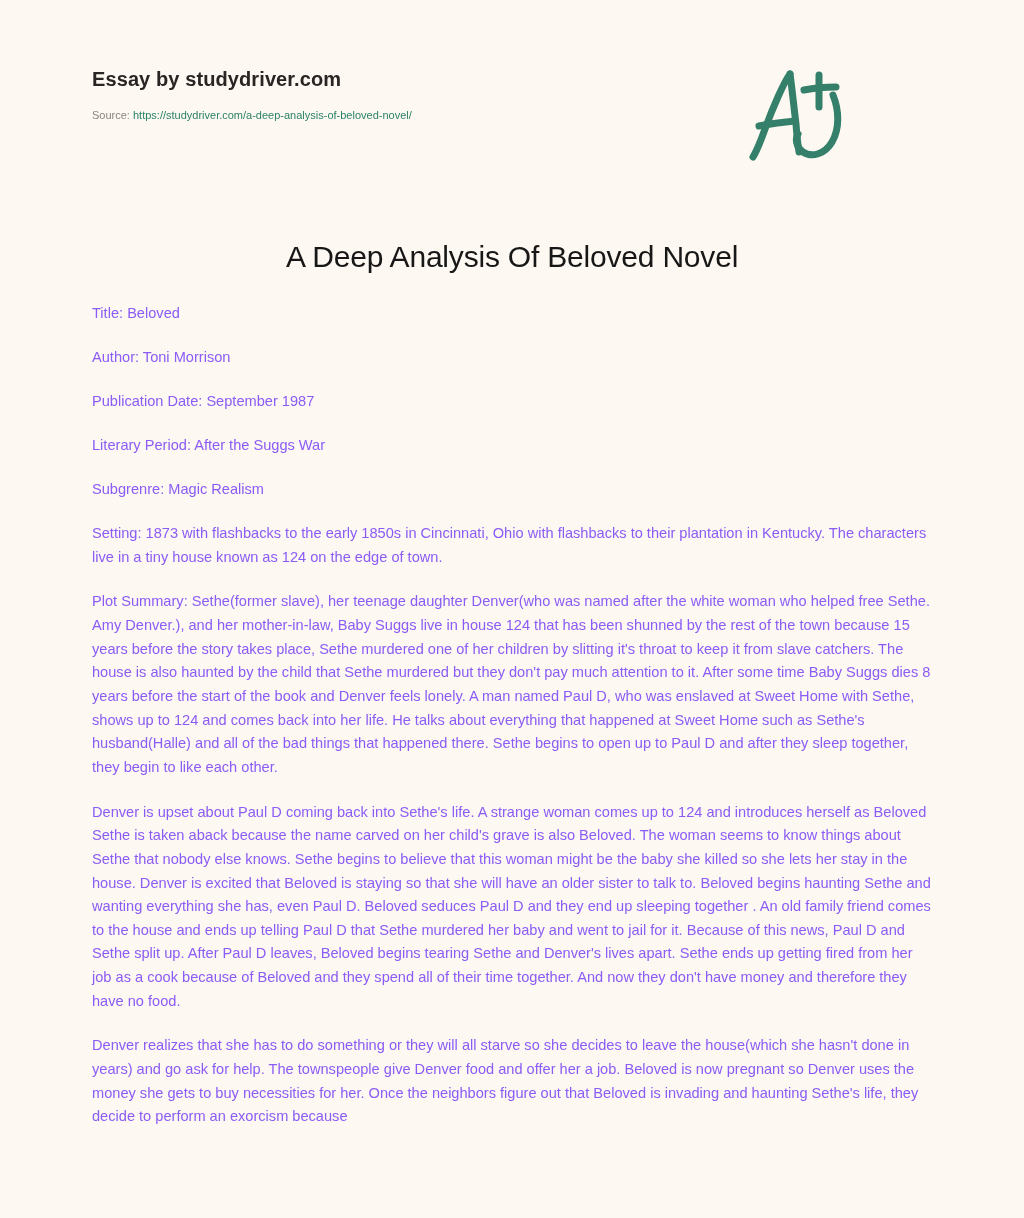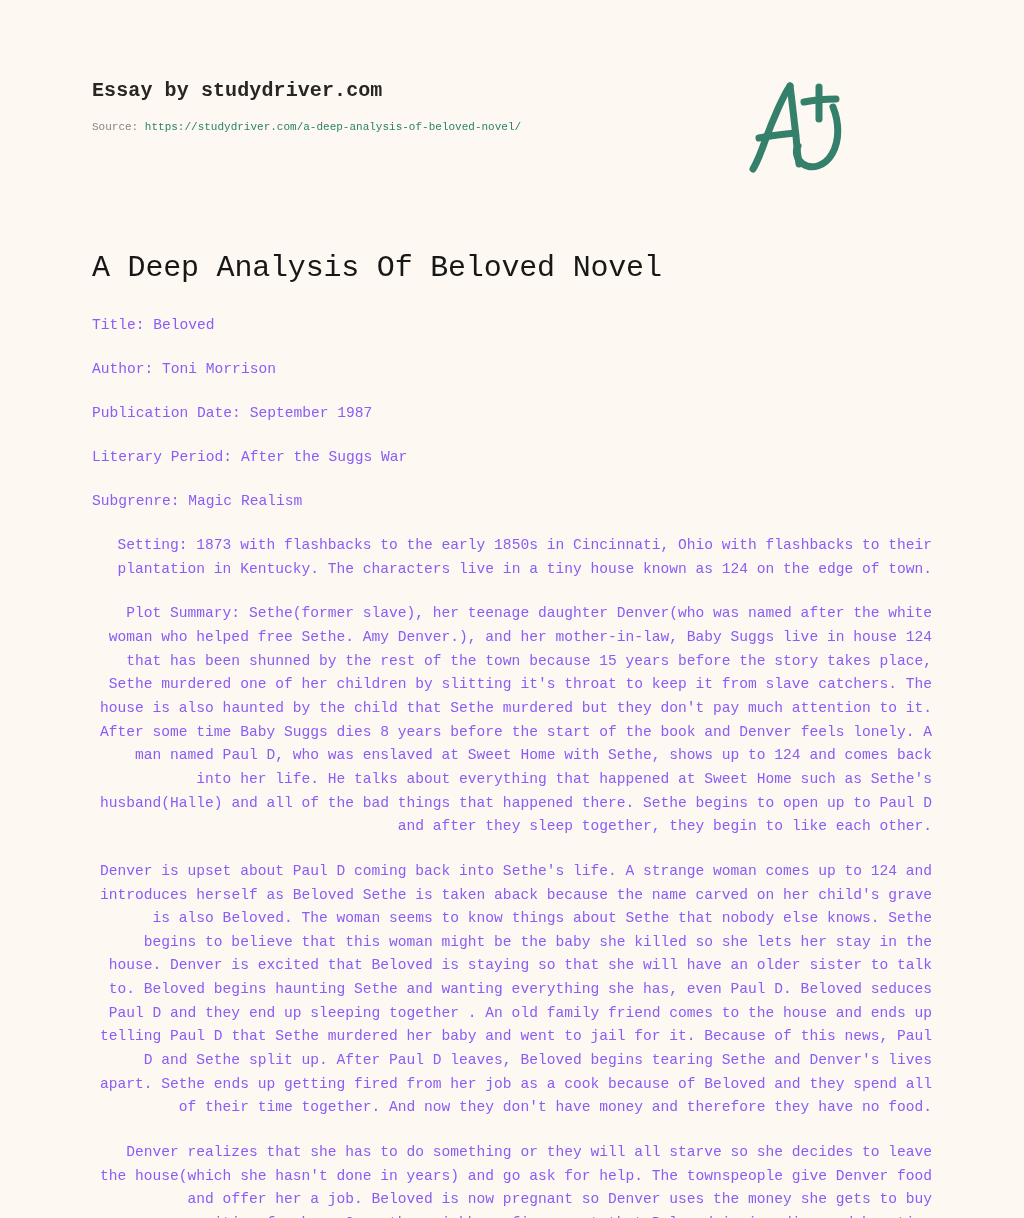--- a/index.html
+++ b/index.html
@@ -14,22 +14,21 @@
     font-family: "Liberation Sans", sans-serif;
     overflow: hidden;
     position: relative;
   }
 
   .page {
     position: relative;
     width: 1024px;
     height: 1218px;
     box-sizing: border-box;
-    padding: 12px 92px;
-    font-family: Liberation Mono, monospace;
+    padding: 0 92px;
   }
 
   
   .header {
     position: relative;
     padding-top: 66px;
     height: 128px;
     box-sizing: border-box;
   }
 
@@ -73,38 +72,39 @@
 
   
   .doc-title {
     margin: 0;
     padding-top: 110px;
     font-size: 30px;
     font-weight: normal;
     color: #171717;
     letter-spacing: -0.2px;
     line-height: 1.25;
+    text-align: center;
   }
 
   
   .article {
     padding-top: 26px;
     font-size: 14.6px;
     color: #8b5cf6;
     line-height: 1.62;
     max-width: 845px;
   }
 
   .meta-line {
     margin: 0 0 20.5px 0;
   }
 
   .para {
     margin: 0 0 21px 0;
-    text-align: right;
+    text-align: left;
   }
   .para:last-child {
     margin-bottom: 0;
   }
 </style>
 </head>
 <body>
 
 <div class="page">
 

